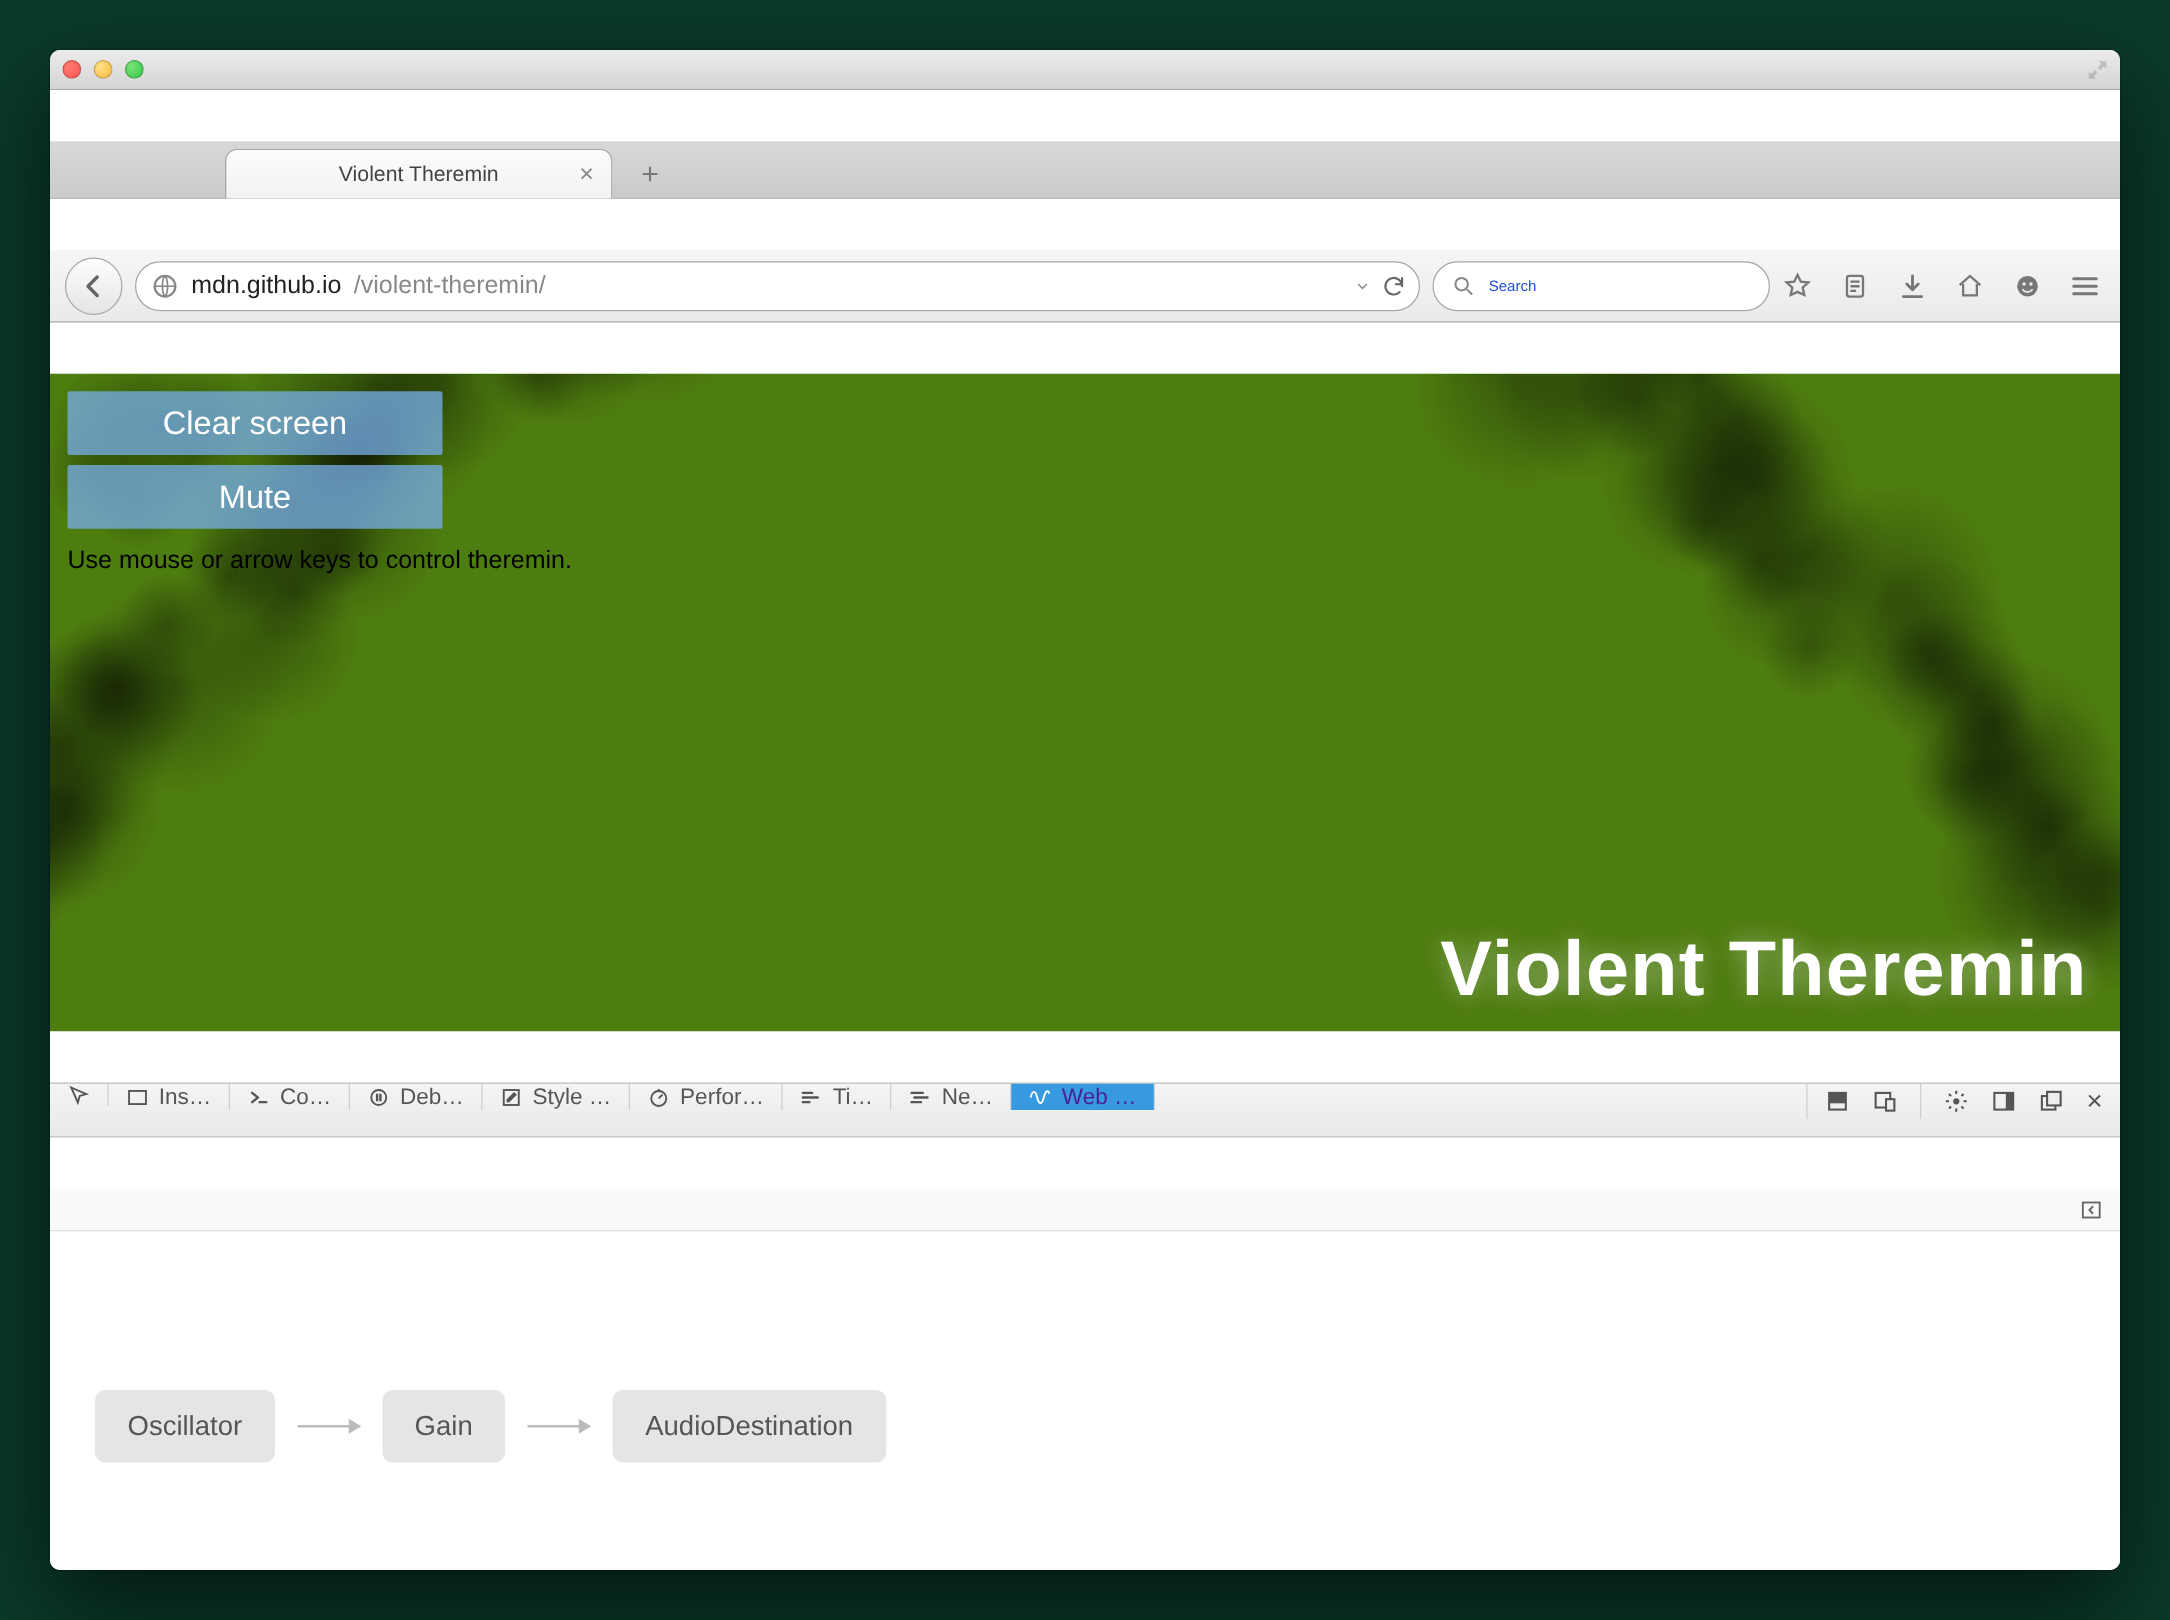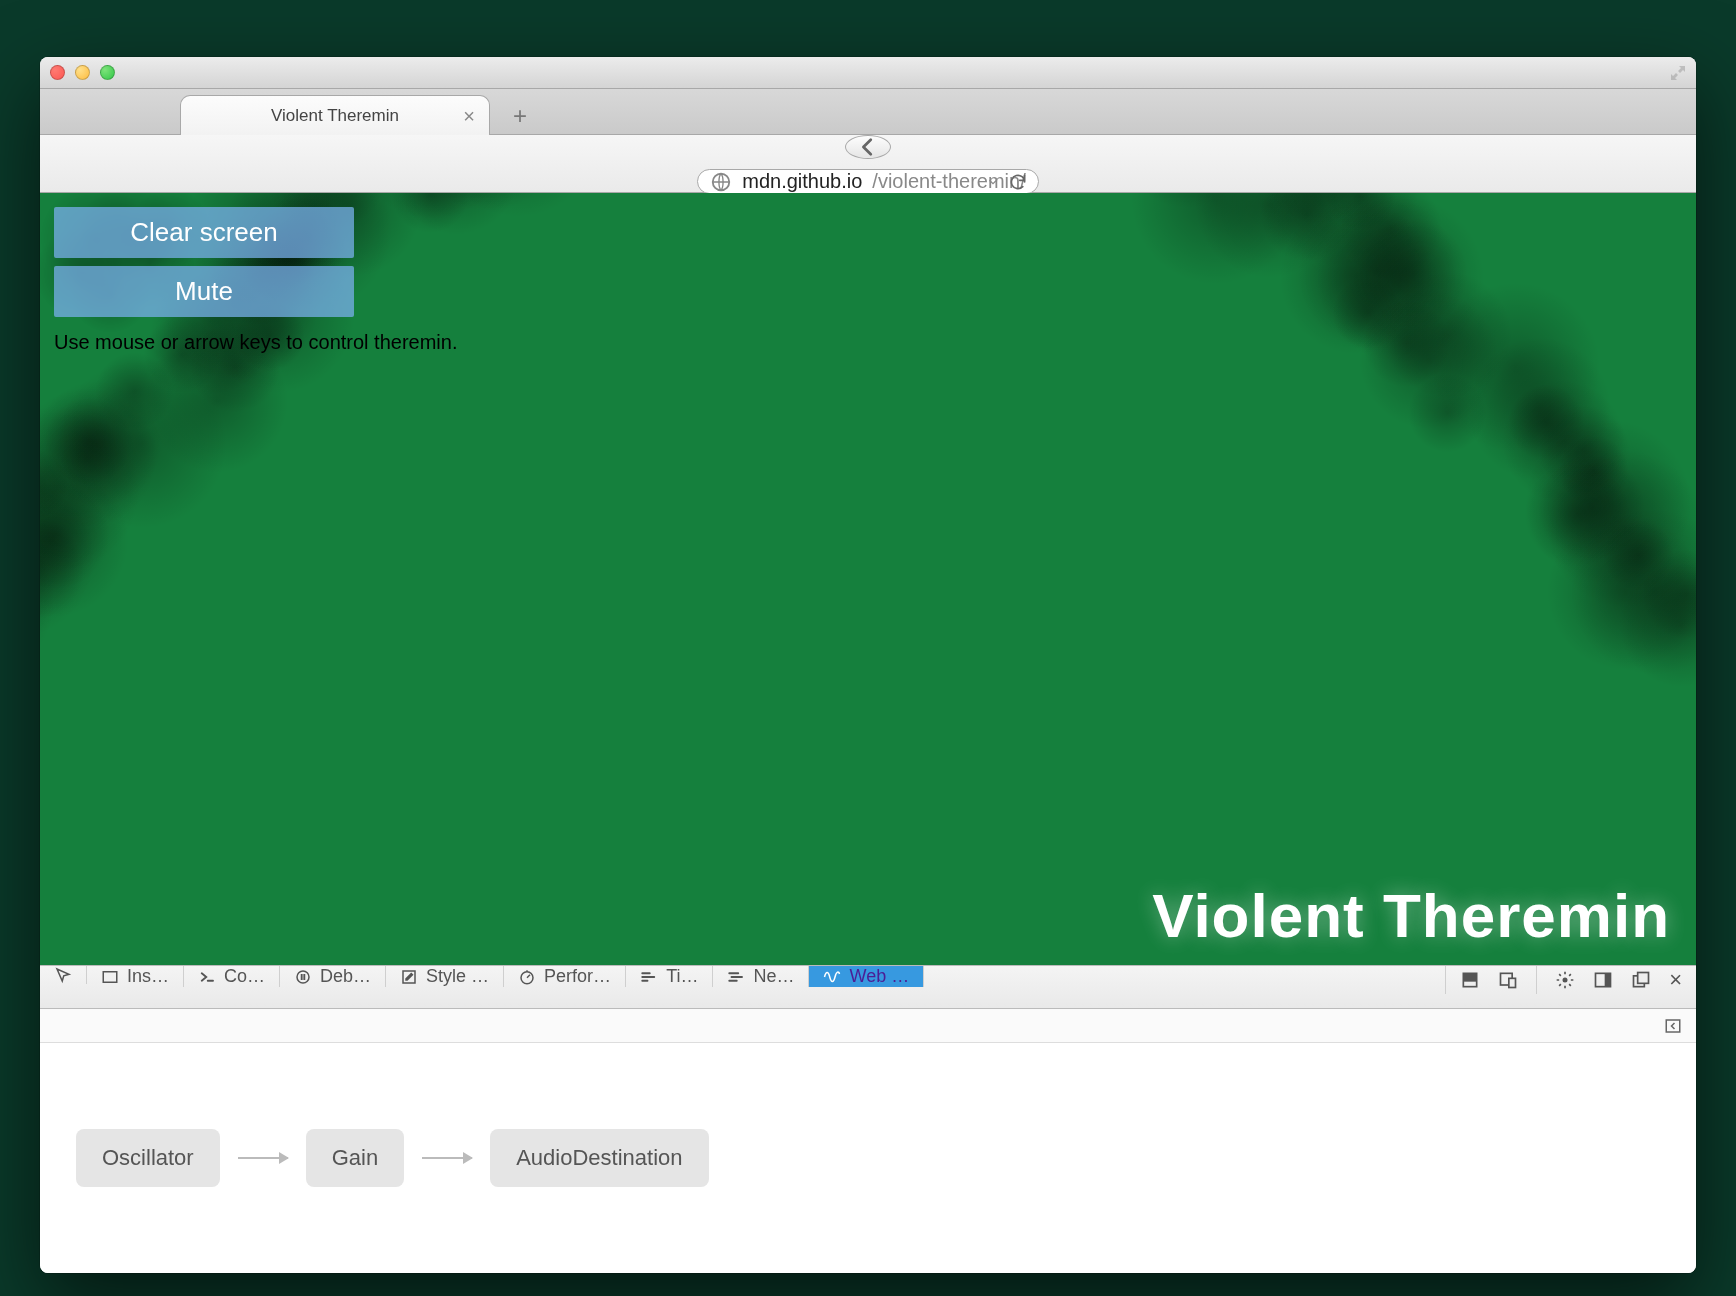--- a/index.html
+++ b/index.html
@@ -7,27 +7,28 @@
     background: #0a3a2a;
     font-family: "Lucida Grande", "Helvetica Neue", Arial, sans-serif;
     font-size: 13px;
     width: 1736px;
     height: 1296px;
     padding: 40px;
   }
   .window {
     width: 1656px;
     height: 1216px;
-    margin: 17px auto;
+    margin: 0 auto;
     background: #fff;
     border-radius: 8px;
     box-shadow: 0 30px 80px rgba(0,0,0,0.6), 0 0 0 1px rgba(0,0,0,0.15);
     overflow: hidden;
     display: flex;
     flex-direction: column;
+    gap: 41px;
   }
 
   
   .titlebar {
     height: 32px;
     background: linear-gradient(#ececec, #d4d4d4);
     border-bottom: 1px solid #a8a8a8;
     display: flex;
     align-items: center;
     padding: 0 10px;
@@ -87,21 +88,20 @@
 
   
   .urlbar {
     height: 58px;
     background: linear-gradient(#f6f6f6, #eaeaea);
     border-bottom: 1px solid #a8a8a8;
     display: flex;
     align-items: center;
     padding: 0 12px;
     gap: 10px;
-    flex-direction: column;
   }
   .back-btn {
     width: 46px; height: 46px; border-radius: 50%;
     background: linear-gradient(#fdfdfd,#e5e5e5);
     border: 1px solid #a8a8a8;
     display: flex; align-items: center; justify-content: center;
     color: #555;
   }
   .url-input {
     flex: 1;
@@ -138,21 +138,21 @@
   .hamburger {
     margin-left: 8px; width: 32px; height: 32px;
     display: flex; align-items: center; justify-content: center;
   }
 
   
   .page {
     flex: 1;
     position: relative;
     overflow: hidden;
-    background: #15803d;
+    background: #4d7c0f;
   }
   .canvas-art {
     position: absolute; inset: 0; z-index: 0;
   }
   .page-controls {
     position: relative; z-index: 2;
     padding: 14px;
   }
   .btn-th {
     display: block;

